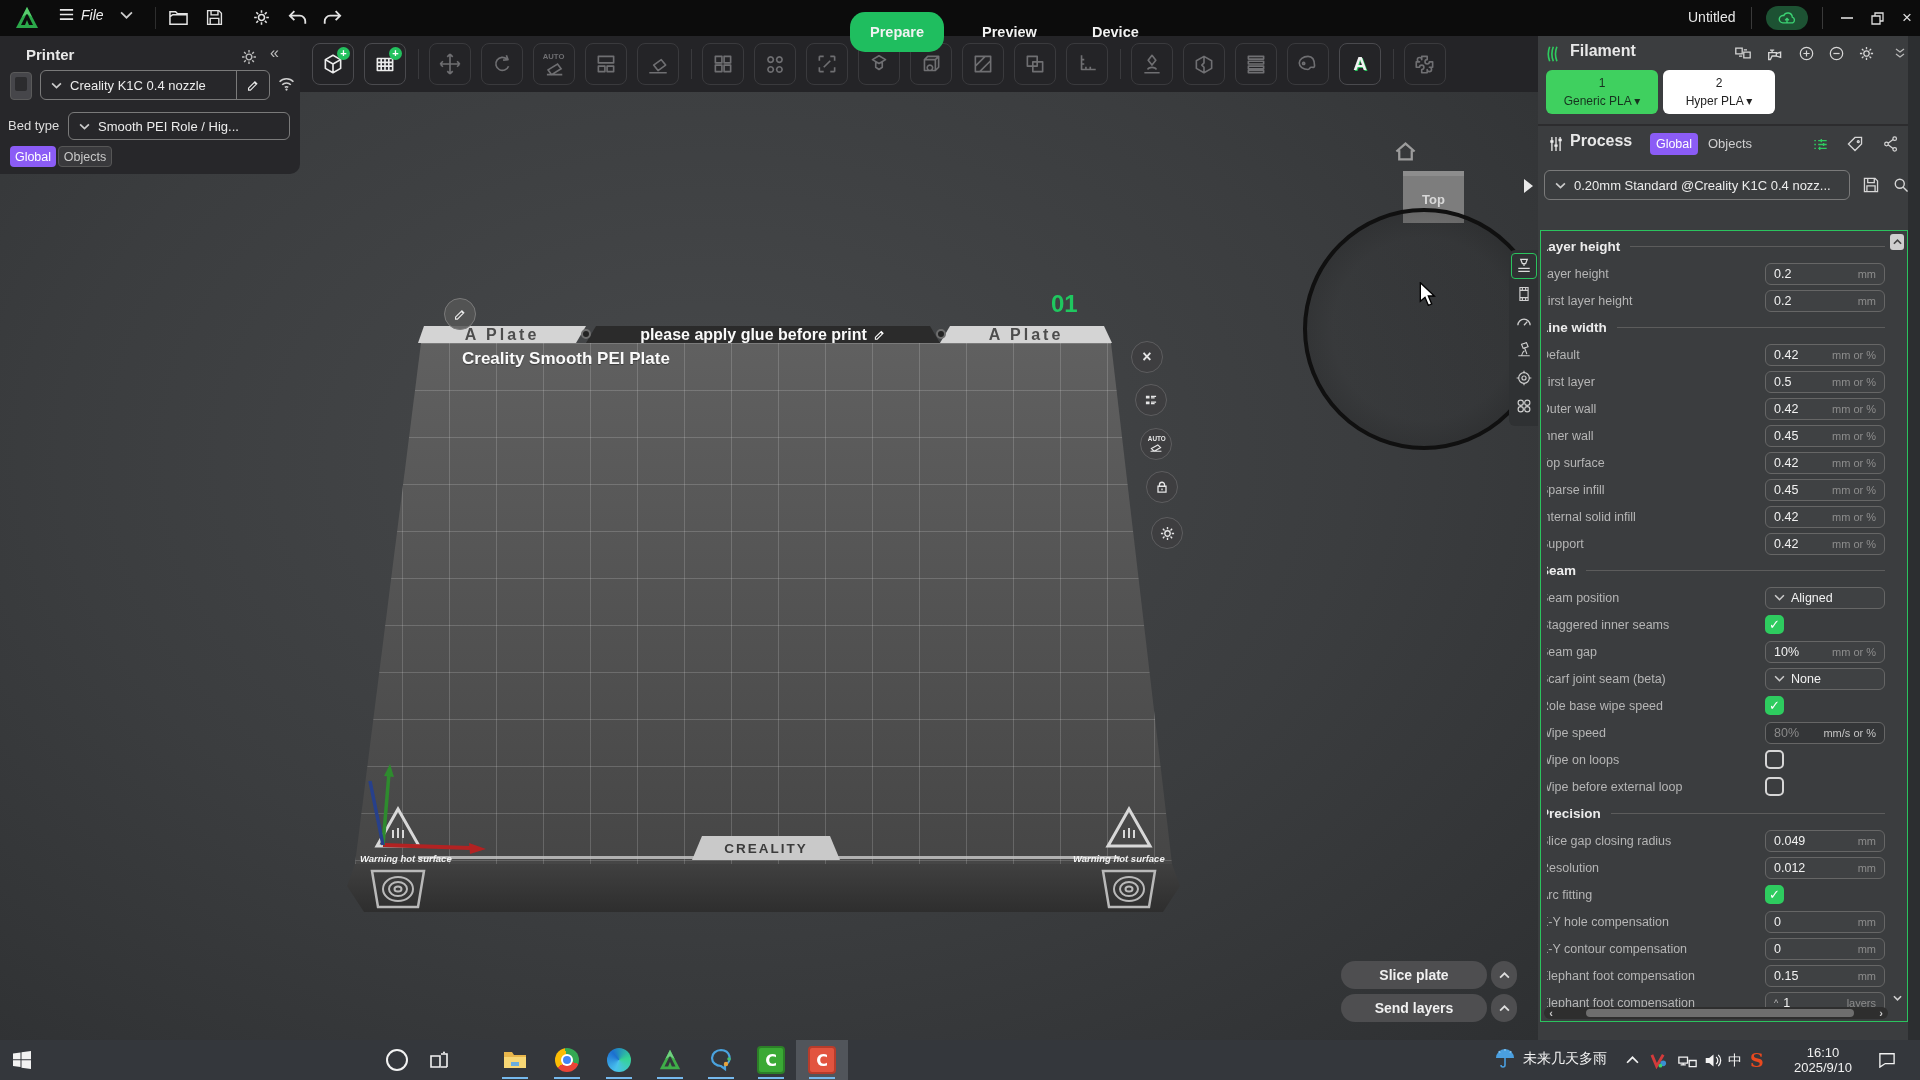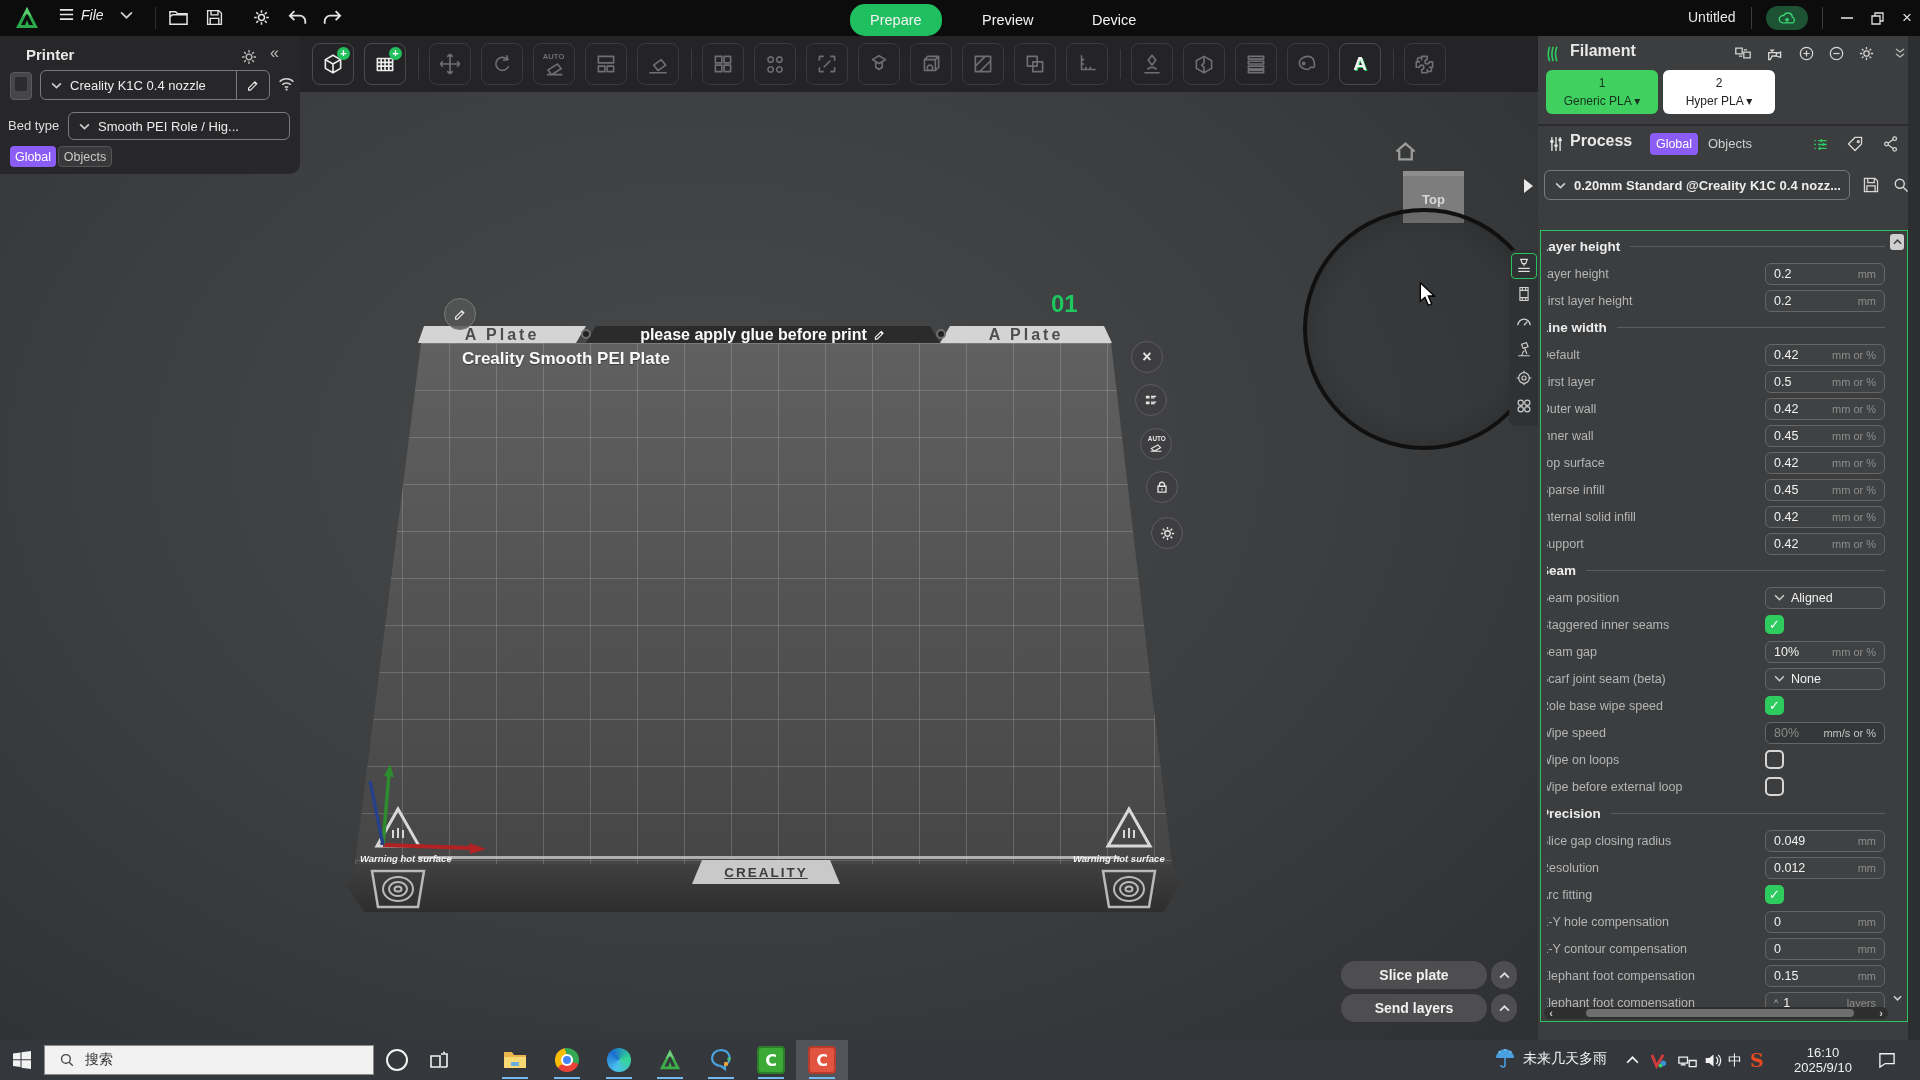--- a/index.html
+++ b/index.html
@@ -4,22 +4,22 @@
 <style>
   html,body{margin:0;padding:0;background:#000;}
   #root{position:relative;width:1920px;height:1080px;overflow:hidden;
         font-family:"Liberation Sans",sans-serif;-webkit-font-smoothing:antialiased;}
   svg{display:block;}
 
   
   #topbar{position:absolute;left:0;top:0;width:1920px;height:36px;background:#0c0c0c;color:#e8e8e8;z-index:40;}
   .tb-txt{font-size:14px;color:#ececec;}
   .tb-sepline{position:absolute;top:7px;width:1px;height:22px;background:#2e2e2e;}
-  .tab{position:absolute;top:4px;height:32px;display:flex;align-items:center;justify-content:center;
-       font-size:14.5px;font-weight:normal;color:#f2f2f2;border-radius:15px;padding:0 20px;}
+  .tab{position:absolute;top:12px;height:40px;display:flex;align-items:center;justify-content:center;
+       font-size:14.5px;font-weight:bold;color:#f2f2f2;border-radius:15px;padding:0 20px;}
   .tab.active{background:#1fbe5f;}
   .winbtn{position:absolute;top:0;width:30px;height:36px;display:flex;align-items:center;justify-content:center;color:#dedede;}
 
   
   #toolstrip{position:absolute;left:0;top:36px;width:1538px;height:56px;background:#242427;z-index:10;
              display:flex;align-items:center;padding-left:312px;box-sizing:border-box;}
   .tbi{width:40px;height:40px;border:1px solid #3a3a3d;border-radius:8px;margin-right:10px;
        display:flex;align-items:center;justify-content:center;position:relative;flex:0 0 auto;}
   .tbi.on{border-color:#4a4a4e;}
   .tb-sep{width:1px;height:30px;background:#3a3a3d;margin:0 10px 0 2px;flex:0 0 auto;}
@@ -40,23 +40,23 @@
   #plate-apron{position:absolute;left:347px;top:828px;width:833px;height:48px;
     clip-path:polygon(8px 0,825px 0,833px 22px,816px 48px,17px 48px,0 22px);
     background:linear-gradient(#404040,#2e2e2e);}
   .hdr-seg{position:absolute;top:290px;height:17px;display:flex;align-items:center;justify-content:center;}
   .hdr-light{background:#d4d4d4;color:#4d4d4d;font-weight:bold;font-size:16px;letter-spacing:3px;}
   .hdr-dark{background:#2b2b2b;color:#fafafa;font-weight:bold;font-size:16px;}
   .screw{position:absolute;top:293px;width:10px;height:10px;border-radius:50%;background:#232323;border:2px solid #6e6e6e;box-sizing:border-box;}
   #plate-name{position:absolute;left:462px;top:313px;font-size:17px;font-weight:bold;color:#fafafa;text-shadow:0 1px 1px rgba(0,0,0,.4);}
   #plate-number{position:absolute;left:1051px;top:254px;font-size:24px;font-weight:bold;}
   #brand-line{position:absolute;left:418px;top:820px;width:702px;height:3px;background:#c3c3c3;opacity:.85;}
-  #brand-plaque{position:absolute;left:692px;top:824px;width:148px;height:24px;background:#c9c9c9;
+  #brand-plaque{position:absolute;left:692px;top:800px;width:148px;height:24px;background:#c9c9c9;
     clip-path:polygon(10px 0,138px 0,148px 24px,0 24px);display:flex;align-items:center;justify-content:center;
-    color:#3c3c3c;font-weight:bold;font-size:13.5px;letter-spacing:2px;text-decoration:underline;}
+    color:#3c3c3c;font-weight:bold;font-size:13.5px;letter-spacing:2px;}
   .warn-tri{position:absolute;top:770px;}
   .warn-txt{position:absolute;top:817px;font-size:9.5px;font-weight:bold;font-style:italic;color:#f2f2f2;white-space:nowrap;}
   .fingerprint{position:absolute;top:833px;}
   .circ-btn{position:absolute;width:32px;height:32px;border-radius:50%;background:rgba(62,62,64,.92);
     border:1px solid #5d5d5f;box-sizing:border-box;display:flex;align-items:center;justify-content:center;color:#e6e6e6;z-index:5;}
   #view-cube{position:absolute;left:1403px;top:135px;width:61px;height:47px;background:#7d7d7d;border-top:5px solid #8d8d8d;
     display:flex;align-items:center;justify-content:center;color:#d8d8d8;font-weight:bold;font-size:13px;z-index:3;}
   #magnifier{position:absolute;left:1303px;top:172px;width:234px;height:234px;border-radius:50%;
     border:4px solid #101010;background:radial-gradient(circle,rgba(30,30,30,.10) 55%,rgba(10,10,10,.38) 100%);z-index:4;}
   #expand-arrow{position:absolute;left:1524px;top:143px;width:0;height:0;border-top:7px solid transparent;
@@ -515,21 +515,21 @@
         <circle cx="15.5" cy="4.5" r="2.2" stroke="#d6d6d6" stroke-width="1.5" fill="none"></circle>
         <circle cx="15.5" cy="17.5" r="2.2" stroke="#d6d6d6" stroke-width="1.5" fill="none"></circle>
         <circle cx="5.5" cy="11" r="2.2" stroke="#d6d6d6" stroke-width="1.5" fill="none"></circle>
         <path d="M7.5 10l6-4.5M7.5 12l6 4.5" stroke="#d6d6d6" stroke-width="1.5"></path>
       </svg>
 
     <div class="combo" style="left:6px;top:134px;width:306px;height:30px;">
       <svg style="margin-left:10px;flex:0 0 auto;" width="11" height="7" viewBox="0 0 10 6">
           <path d="M1 1l4 4 4-4" stroke="#ccc" stroke-width="1.5" fill="none"></path>
         </svg>
-      <span style="margin-left:8px;white-space:nowrap;overflow:hidden;font-weight:bold;">0.20mm Standard @Creality K1C 0.4 nozz...</span>
+      <span style="margin-left:8px;white-space:nowrap;overflow:hidden;">0.20mm Standard @Creality K1C 0.4 nozz...</span>
     </div>
     <svg style="position:absolute;left:324px;top:140px;" width="18" height="18" viewBox="0 0 22 22">
         <path d="M3 3h13l3 3v13H3zM7 3v5h8V3M6 12h10v7H6z" stroke="#d6d6d6" stroke-width="1.6" fill="none"></path>
       </svg>
     <svg style="position:absolute;left:354px;top:140px;" width="18" height="18" viewBox="0 0 22 22">
         <circle cx="9.5" cy="9.5" r="5.5" stroke="#d6d6d6" stroke-width="1.7" fill="none"></circle>
         <path d="M13.7 13.7L19 19" stroke="#d6d6d6" stroke-width="1.7"></path>
       </svg>
 
     <div id="params-box">
@@ -820,27 +820,20 @@
           <circle cx="7" cy="15" r="3.2" stroke="#cfcfcf" stroke-width="1.4" fill="none"></circle>
           <circle cx="15" cy="15" r="3.2" stroke="#cfcfcf" stroke-width="1.4" fill="none"></circle>
         </svg>
       </div>
   </div>
 
   <div id="taskbar">
     <svg style="position:absolute;left:13px;top:11px;" width="18" height="18" viewBox="0 0 18 18">
         <path d="M0 2.5L7.5 1.5v6.8H0zM8.5 1.3L18 0v8.3H8.5zM0 9.2h7.5v6.8L0 15zM8.5 9.2H18V18l-9.5-1.3z" fill="#f2f2f2"></path>
       </svg>
-    <div id="tb-search">
-      <svg style="margin-left:14px;" width="16" height="16" viewBox="0 0 22 22">
-          <circle cx="9.5" cy="9.5" r="6" stroke="#444" stroke-width="1.8" fill="none"></circle>
-          <path d="M14 14l5 5" stroke="#444" stroke-width="1.8"></path>
-        </svg>
-      <span style="margin-left:10px;">搜索</span>
-    </div>
     <div class="tapp" style="left:382px;">
         <div style="width:18px;height:18px;border-radius:50%;border:2.5px solid #f2f2f2;"></div>
       </div>
     <div class="tapp" style="left:424px;">
         <svg width="20" height="20" viewBox="0 0 20 20">
           <path d="M2 6h9v11H2zM12 4h6v2M12 17h6M18 4v13" stroke="#f2f2f2" stroke-width="1.6" fill="none"></path>
           <circle cx="15" cy="2.5" r="1" fill="#f2f2f2"></circle>
         </svg>
       </div>
     <div id="taskbar-apps">

